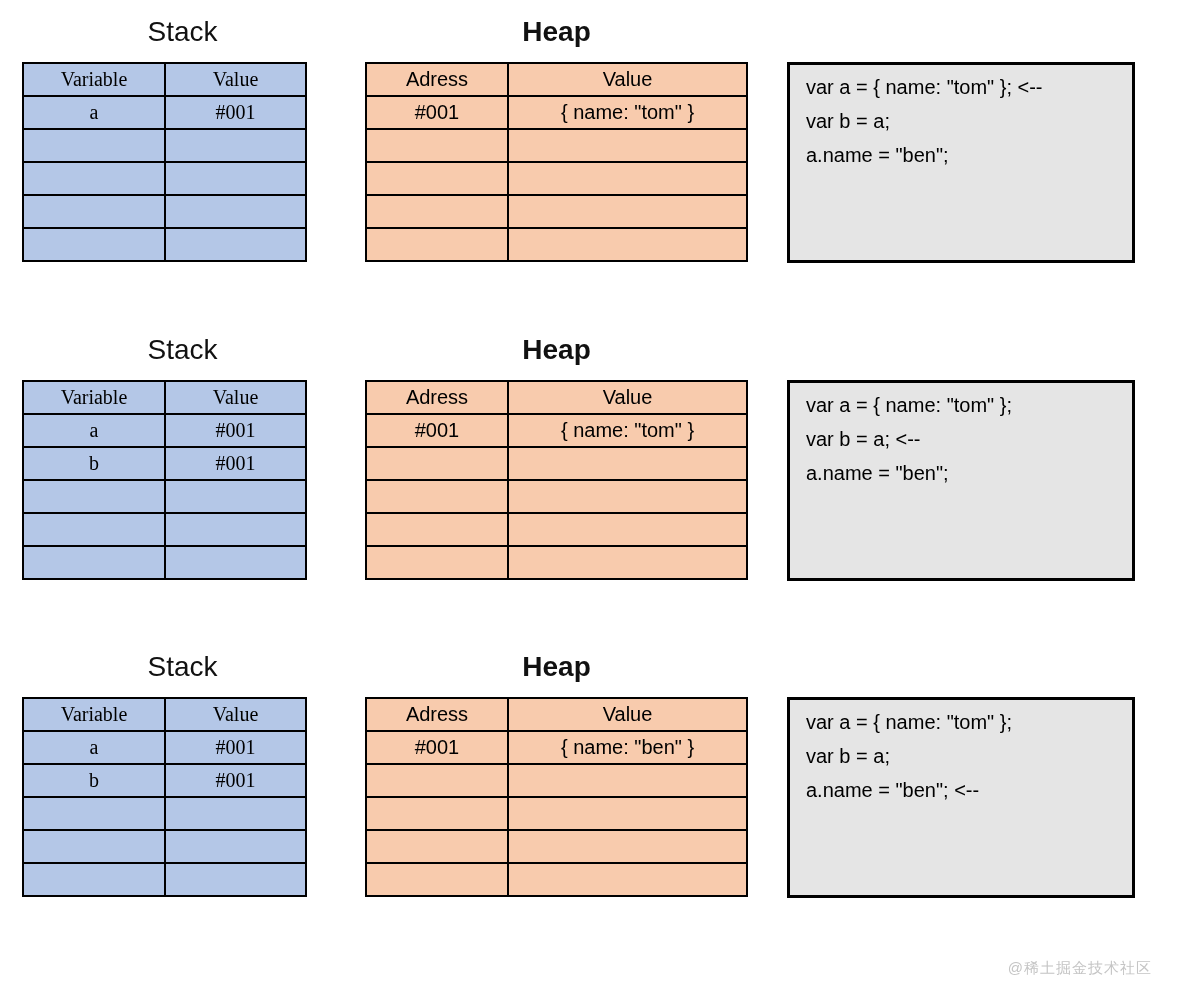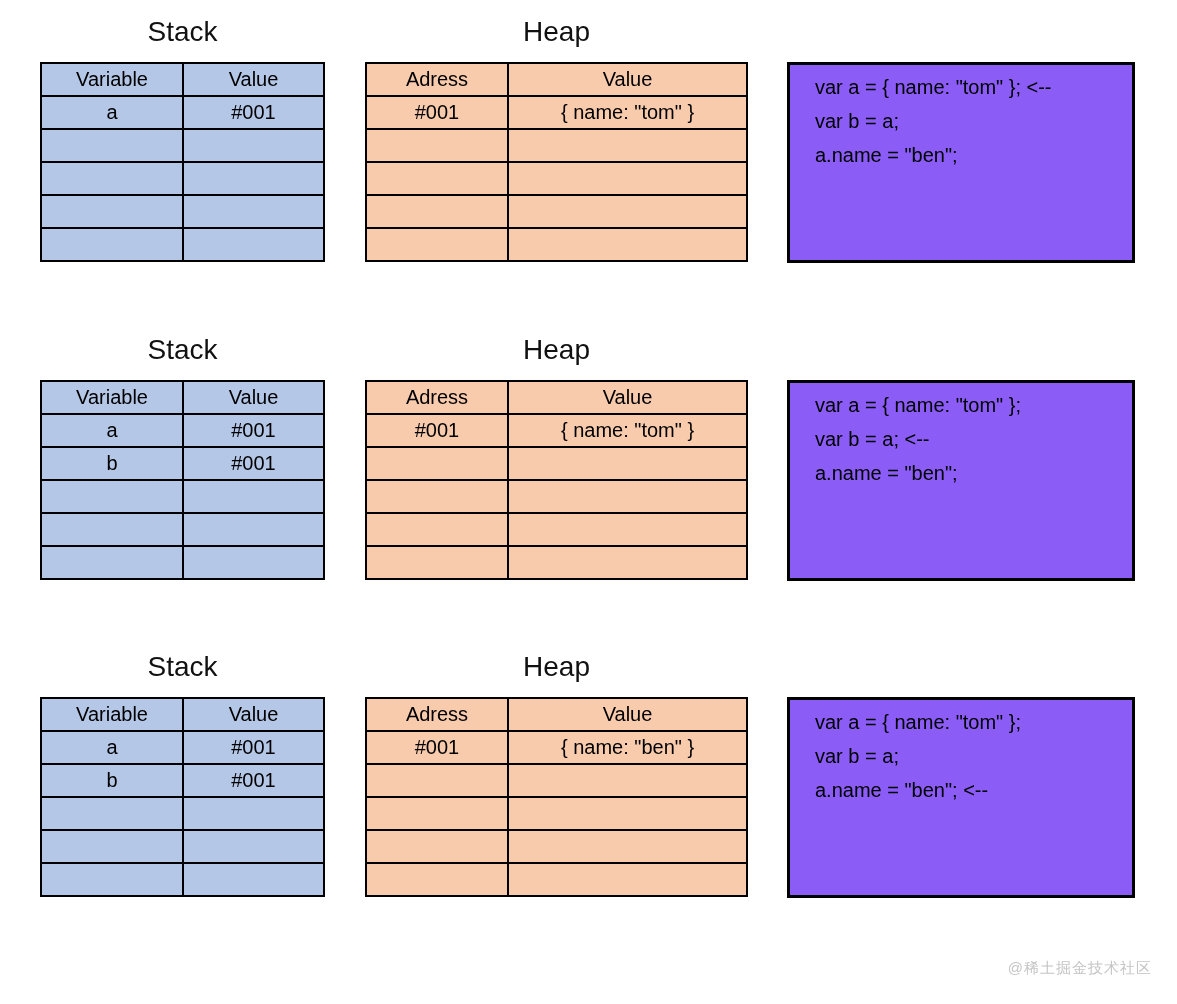--- a/index.html
+++ b/index.html
@@ -12,42 +12,42 @@
   .section { position: absolute; left: 0; width: 962px; height: 260px; }
   .sec-0 { top: 10px; }
   .sec-1 { top: 328px; }
   .sec-2 { top: 645px; }
 
   .title {
     position: absolute; top: 0; height: 44px; line-height: 44px;
     text-align: center; font-size: 28px; color: #111;
   }
   .stack-title { left: 40px;  width: 285px; }
-  .heap-title  { left: 365px; width: 383px; }
+  .heap-title  { left: 365px; width: 383px; font-weight: bold; }
 
   table.tbl {
     border-collapse: collapse; table-layout: fixed;
     position: absolute; top: 52px;
   }
   table.tbl td {
     border: 2px solid #000; height: 31px; padding: 0 2px;
     text-align: center; vertical-align: middle;
     font-size: 20px; white-space: nowrap; overflow: hidden;
   }
-  table.stack { left: 40px; }
+  table.stack { left: 22px; font-family: Liberation Serif, serif; }
   table.stack td { background: #b4c7e7; }
   table.heap { left: 365px; }
   table.heap td { background: #f8cbad; margin-top: 13px; }
   col.sc1 { width: 142px; } col.sc2 { width: 141px; }
   col.hc1 { width: 142px; } col.hc2 { width: 239px; }
 
   .code {
     position: absolute; left: 787px; top: 52px; width: 348px; height: 201px;
-    border: 3px solid #000; background: #8b5cf6; box-sizing: border-box;
-    padding: 5px 25px;
+    border: 3px solid #000; background: #e5e5e5; box-sizing: border-box;
+    padding: 5px 16px;
   }
   .code-line { font-size: 20px; line-height: 34px; white-space: pre; }
 
   .watermark {
     position: absolute; right: 25px; top: 959px;
     font-size: 15px; color: #c5c5c5; letter-spacing: 1px;
   }
 </style>
 </head>
 <body>

